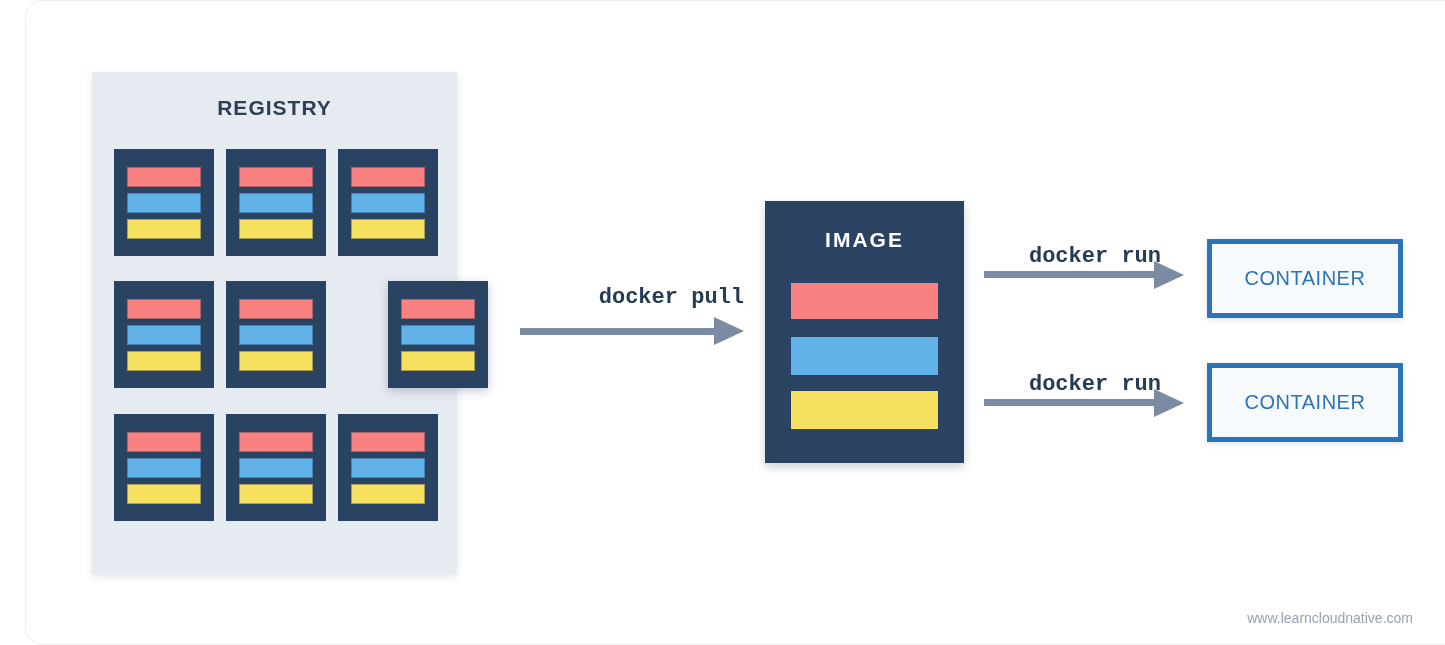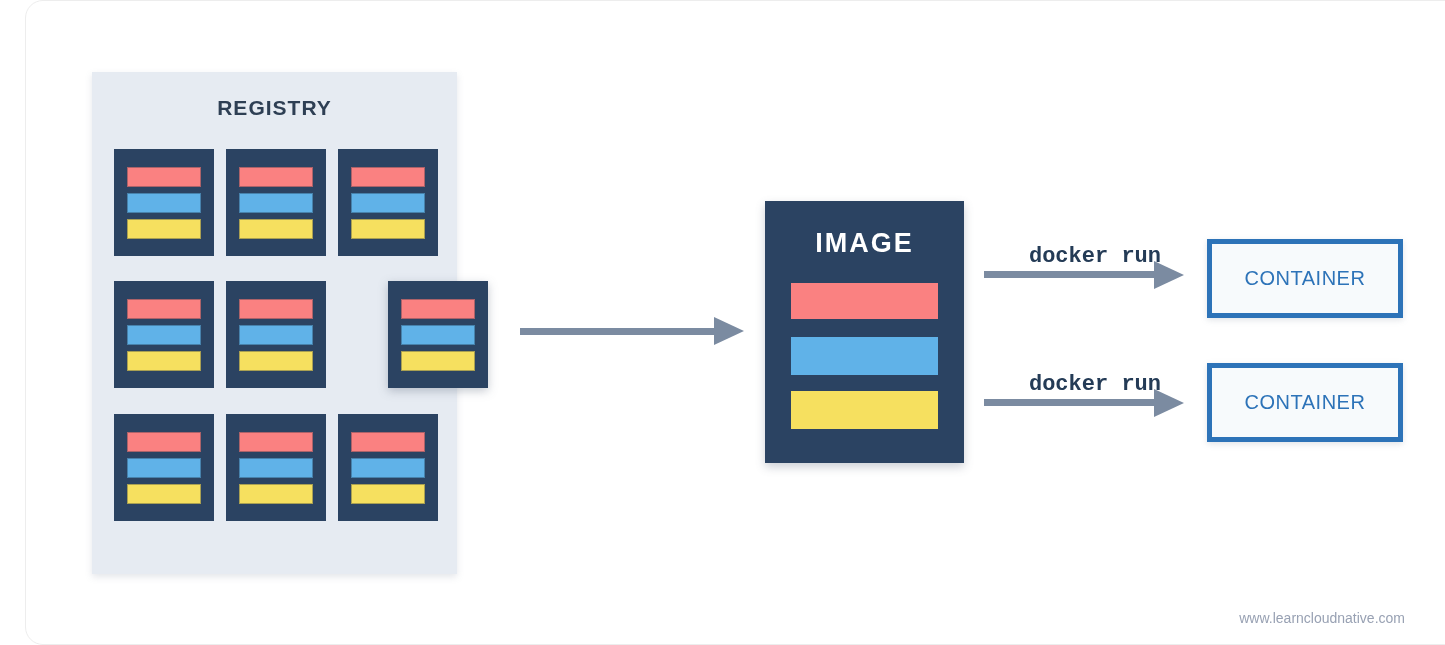--- a/index.html
+++ b/index.html
@@ -43,37 +43,37 @@
     border-top:14px solid transparent;border-bottom:14px solid transparent;
     border-left:30px solid var(--arrow_gray);
   }
   
   .image-box{
     position:absolute;left:739px;top:200px;width:199px;height:262px;
     background:var(--tile_navy);box-shadow:0 4px 9px rgba(90,100,120,0.30);
   }
   .image-title{
     position:absolute;left:0;top:27px;width:100%;text-align:center;
-    font-size:27px;font-weight:bold;letter-spacing:2px;color:var(--image_title);
+    font-size:21px;font-weight:bold;letter-spacing:2px;color:var(--image_title);
   }
   .image-layer{position:absolute;left:26px;width:147px;}
   .image-layer.red{top:82px;height:36px;background:var(--layer_red);}
   .image-layer.blue{top:136px;height:38px;background:var(--layer_blue);}
   .image-layer.yellow{top:190px;height:38px;background:var(--layer_yellow);}
   
   .container-box{
     position:absolute;left:1181px;width:196px;height:79px;box-sizing:border-box;
     border:5px solid var(--container_blue);background:var(--container_bg);
     display:flex;align-items:center;justify-content:center;
     font-size:20px;font-weight:normal;letter-spacing:0.5px;color:var(--container_blue);
     box-shadow:0 2px 6px rgba(120,130,150,0.22);
   }
   
   .watermark{
-    position:absolute;right:64px;top:609px;font-size:14px;
+    position:absolute;right:56px;top:609px;font-size:14px;
     color:var(--watermark_gray);
   }
 </style>
 </head>
 <body>
 
 <div class="canvas">
 
   <div class="registry-panel"></div>
   <div class="registry-title">REGISTRY</div>
@@ -119,20 +119,21 @@
     <div class="layer layer-red"></div>
     <div class="layer layer-blue"></div>
     <div class="layer layer-yellow"></div>
   </div>
   <div class="tile" style="left:312px;top:413px;">
     <div class="layer layer-red"></div>
     <div class="layer layer-blue"></div>
     <div class="layer layer-yellow"></div>
   </div>
 
+  <div class="cmd" style="left:494px;top:284px;width:224px;">docker pull</div>
   <div class="arrow-line" style="left:494px;top:327px;width:194px;"></div>
   <div class="arrow-head" style="left:688px;top:316px;"></div>
 
   <div class="image-box">
     <div class="image-title">IMAGE</div>
     <div class="image-layer red"></div>
     <div class="image-layer blue"></div>
     <div class="image-layer yellow"></div>
   </div>
 

